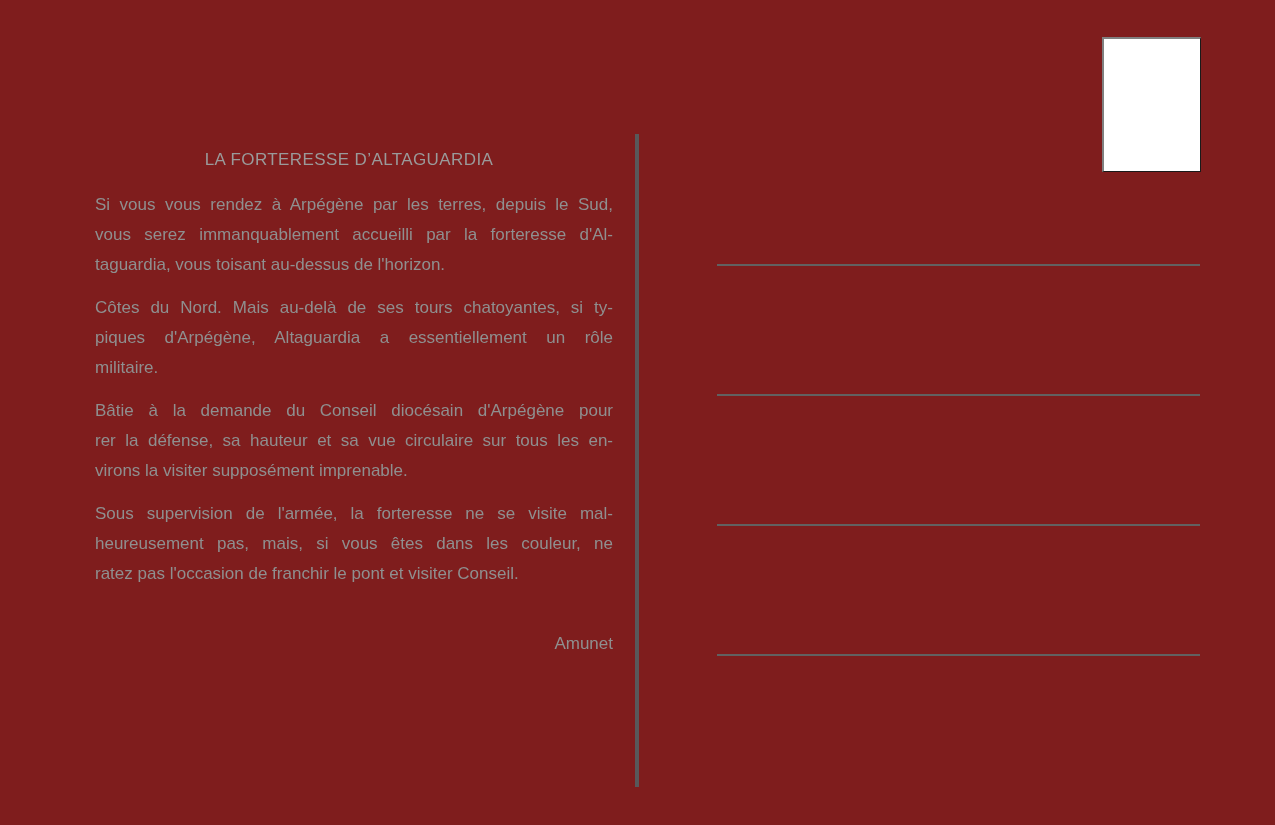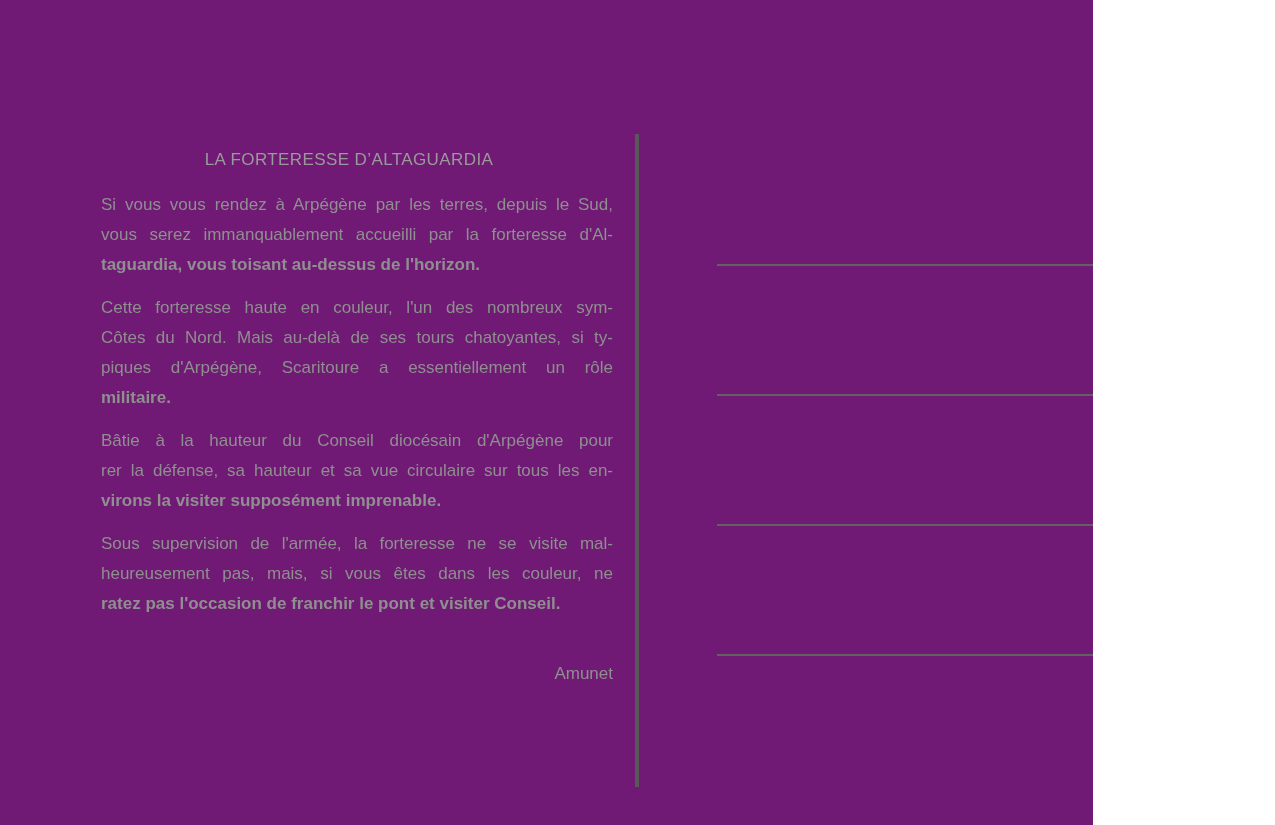--- a/index.html
+++ b/index.html
@@ -2,52 +2,51 @@
 <html><head>
 <meta charset="utf-8">
 <style>
   html, body {
     margin: 0;
     padding: 0;
     background: #ffffff;
   }
   .card {
     position: relative;
-    width: 1093px;
+    width: 1275px;
     height: 825px;
-    background: #701a75;
+    background: #7f1d1d;
     overflow: hidden;
     font-family: "Liberation Sans", sans-serif;
   }
   
   .message {
     position: absolute;
     left: 85px;
     top: 145px;
     width: 528px;
     color: #8f8f8f;
     font-size: 17px;
     line-height: 30px;
   }
   .title {
     text-align: center;
     color: #9a9a9a;
     letter-spacing: 0.4px;
     margin-bottom: 15px;
     white-space: nowrap;
   }
-  .para { margin: 0 0 13px 16px; }
+  .para { margin: 0 0 13px 10px; }
   .line {
     text-align: justify;
     text-align-last: justify;
   }
   .line.last {
     text-align: left;
     text-align-last: left;
-    font-weight: bold;
   }
   .signature { text-align: right; margin-top: 40px; }
   
   .divider {
     position: absolute;
     left: 635px;
     top: 134px;
     width: 4px;
     height: 653px;
     background: #58585a;
@@ -82,27 +81,26 @@
 
   <div class="message">
     <div class="title">LA FORTERESSE D’ALTAGUARDIA</div>
     <div>
         <div class="para">
           <div class="line">Si vous vous rendez à Arpégène par les terres, depuis le Sud,</div>
           <div class="line">vous serez immanquablement accueilli par la forteresse d'Al-</div>
           <div class="line last">taguardia, vous toisant au-dessus de l'horizon.</div>
         </div>
         <div class="para">
-          <div class="line">Cette forteresse haute en couleur, l'un des nombreux sym-</div>
           <div class="line">Côtes du Nord. Mais au-delà de ses tours chatoyantes, si ty-</div>
-          <div class="line">piques d'Arpégène, Scaritoure a essentiellement un rôle</div>
+          <div class="line">piques d'Arpégène, Altaguardia a essentiellement un rôle</div>
           <div class="line last">militaire.</div>
         </div>
         <div class="para">
-          <div class="line">Bâtie à la hauteur du Conseil diocésain d'Arpégène pour</div>
+          <div class="line">Bâtie à la demande du Conseil diocésain d'Arpégène pour</div>
           <div class="line">rer la défense, sa hauteur et sa vue circulaire sur tous les en-</div>
           <div class="line last">virons la visiter supposément imprenable.</div>
         </div>
         <div class="para">
           <div class="line">Sous supervision de l'armée, la forteresse ne se visite mal-</div>
           <div class="line">heureusement pas, mais, si vous êtes dans les couleur, ne</div>
           <div class="line last">ratez pas l'occasion de franchir le pont et visiter Conseil.</div>
         </div>
       </div>
     <div class="signature">Amunet</div>

